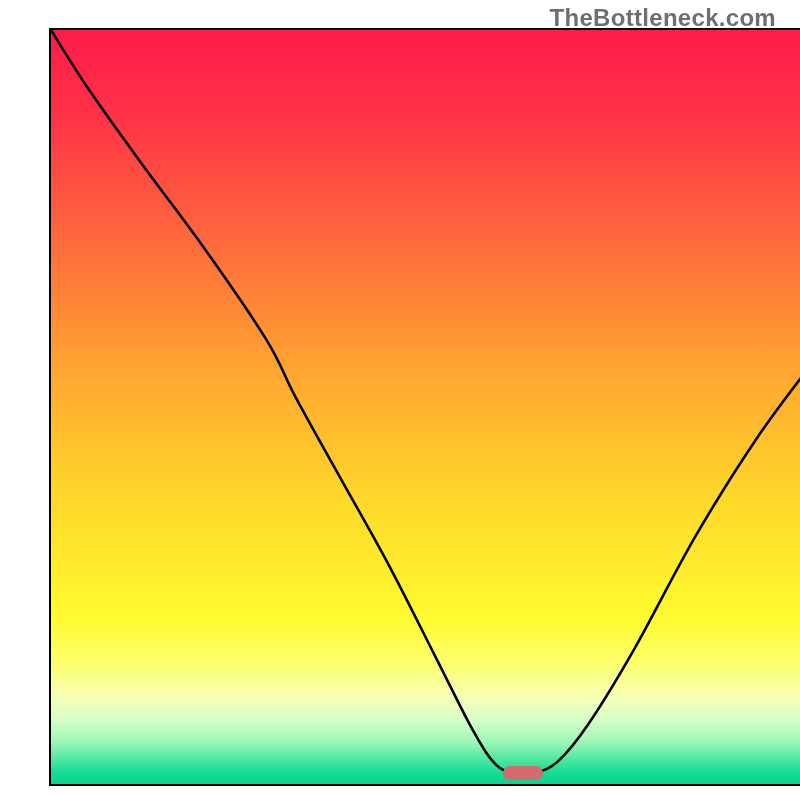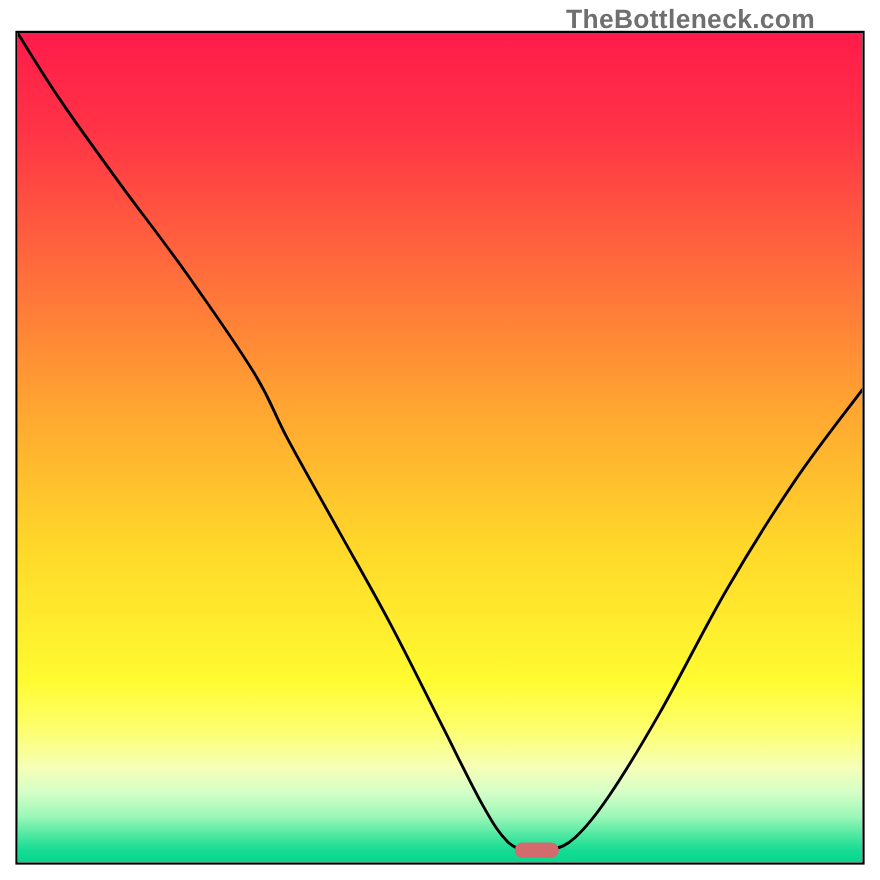--- a/index.html
+++ b/index.html
@@ -8,20 +8,21 @@
     width: 800px;
     height: 800px;
     background: #ffffff;
     font-family: Arial, Helvetica, sans-serif;
     overflow: hidden;
   }
   .stage {
     position: relative;
     width: 751px;
     height: 800px;
+    margin-left: 35px;
   }
   .watermark {
     position: absolute;
     top: 4px;
     right: 10px;
     font-size: 24px;
     font-weight: 600;
     color: #6f6f6f;
     letter-spacing: 0.3px;
     z-index: 30;

